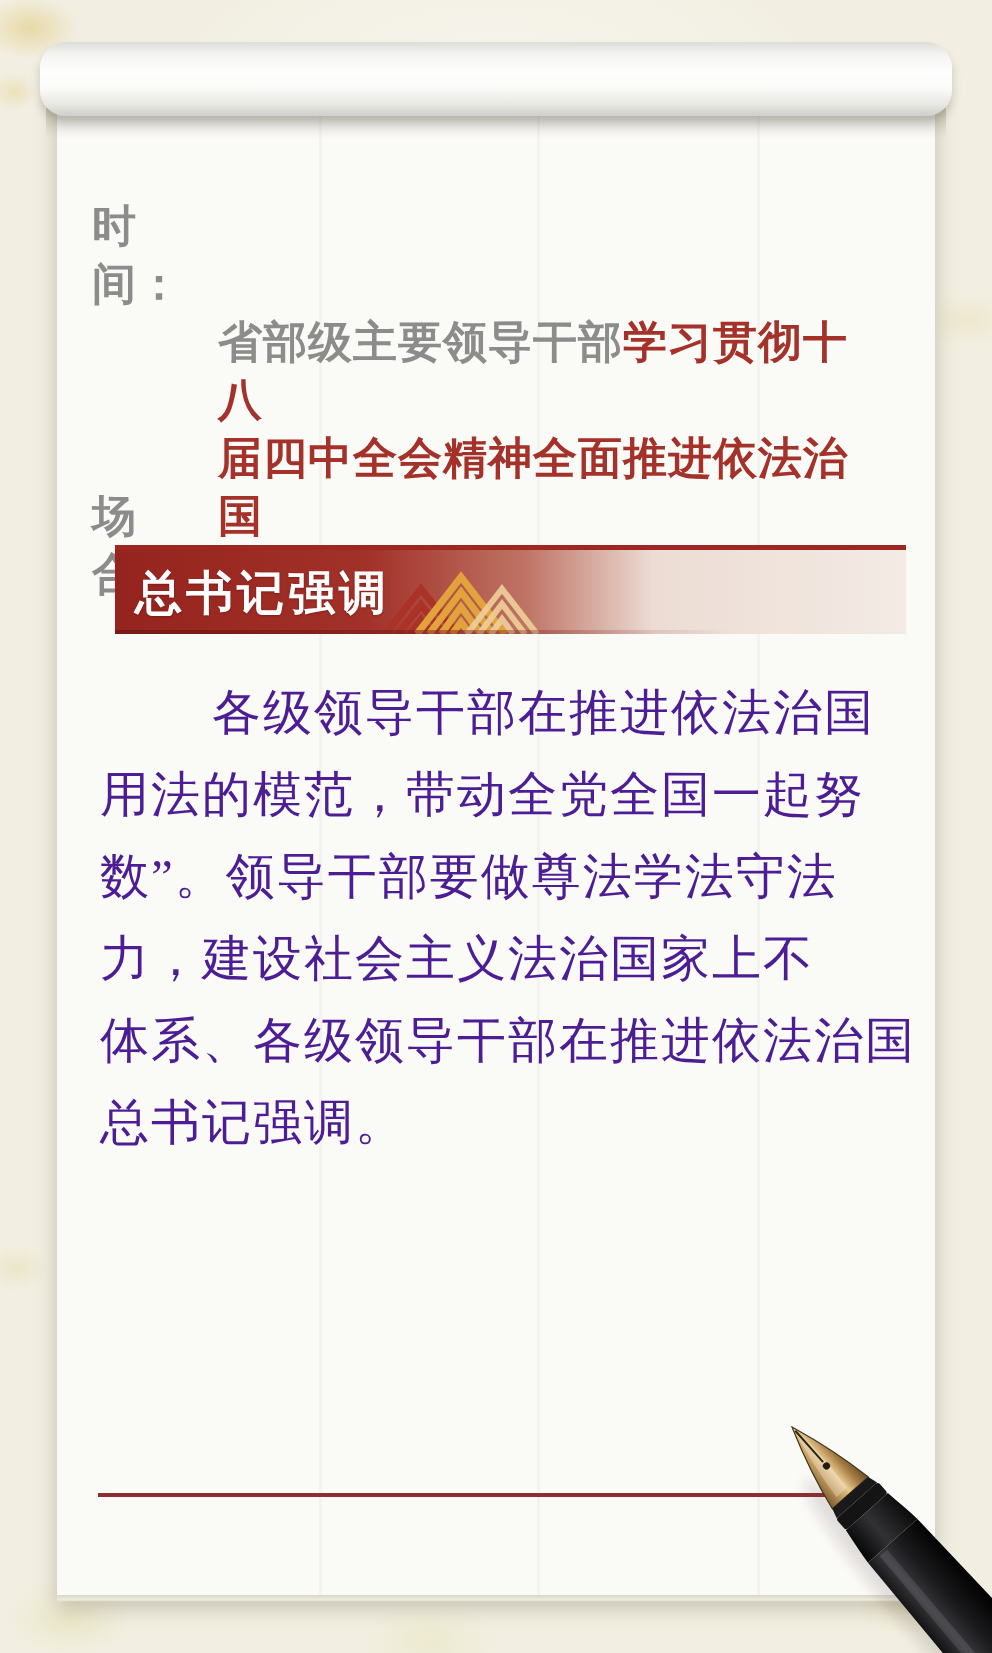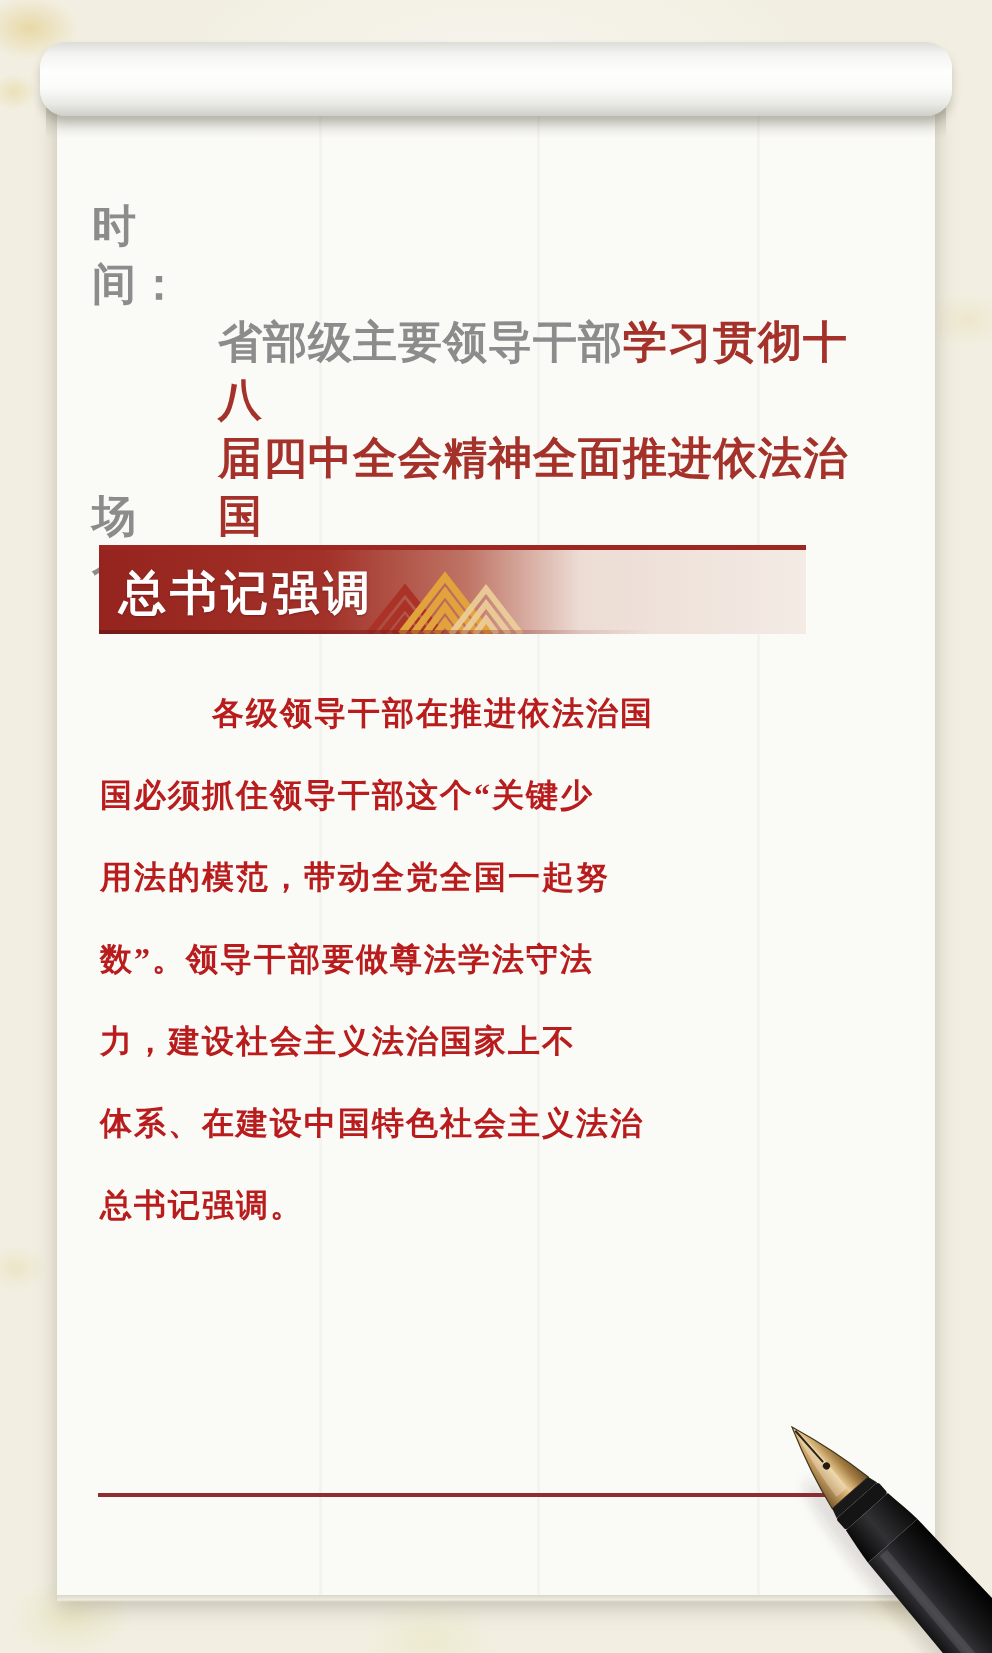--- a/index.html
+++ b/index.html
@@ -49,39 +49,39 @@
   .meta{position:absolute;left:92px;top:198px;width:790px;
     font-weight:bold;font-size:44px;line-height:58px;letter-spacing:1px;color:#8c8c8c;}
   .meta-row{display:flex;align-items:flex-end;}
   .meta-label{flex:0 0 126px;}
   .meta-value{flex:1;}
   .red{color:#a5322a;}
   .gray{color:#8c8c8c;font-family:Liberation Serif, serif;}
 
   
   .bar{
-    position:absolute;left:99px;top:545px;width:707px;height:84px;
+    position:absolute;left:115px;top:545px;width:791px;height:84px;
     border-top:5px solid #9f2722;box-sizing:content-box;
     background:linear-gradient(90deg,#96241e 0%,#a23129 32%,#bf7465 52%,#ecdcd4 68%,#f3ebe4 100%);
   }
   .bar-bottom{
     position:absolute;left:0;bottom:0;width:100%;height:4px;
     background:linear-gradient(90deg,#771a15,rgba(119,26,21,0) 78%);
   }
   .bar-title{
     position:absolute;left:20px;top:12px;margin:0;
     color:#ffffff;font-size:47px;font-weight:bold;letter-spacing:4px;
     text-shadow:0 1px 2px rgba(90,20,15,.5);
   }
   .mountains{position:absolute;left:268px;bottom:0;}
 
   
   .quote{
     position:absolute;left:100px;top:672px;width:762px;
-    color:#b91c1c;font-weight:bold;font-size:32px;line-height:82px;letter-spacing:2px;
+    color:#4c1d95;font-weight:normal;font-size:49px;line-height:82px;letter-spacing:2px;
   }
   .quote-line{white-space:nowrap;}
   .quote-line.first{padding-left:112px;}
 
   
   .rule{position:absolute;left:98px;top:1493px;width:745px;height:4px;background:#8e2e33;}
 
   
   .pen{position:absolute;right:0;bottom:0;width:330px;height:340px;}
 </style>
@@ -129,25 +129,24 @@
           <path d="M96,76 L119,46 L142,76"></path>
           <path d="M108,76 L119,61 L130,76"></path>
         </g>
       </g>
     </svg>
     <div class="bar-bottom"></div>
   </div>
 
   <div class="quote">
     <div class="quote-line first">各级领导干部在推进依法治国</div>
-    <div class="quote-line">国必须抓住领导干部这个“关键少</div>
     <div class="quote-line">用法的模范，带动全党全国一起努</div>
     <div class="quote-line">数”。领导干部要做尊法学法守法</div>
     <div class="quote-line">力，建设社会主义法治国家上不</div>
-    <div class="quote-line">体系、在建设中国特色社会主义法治</div>
+    <div class="quote-line">体系、各级领导干部在推进依法治国</div>
     <div class="quote-line">总书记强调。</div>
   </div>
 
   <div class="rule"></div>
 
   <svg class="pen" width="330" height="340" viewBox="0 0 330 340">
     <defs>
       <linearGradient id="nibG" gradientUnits="userSpaceOnUse" x1="-26" y1="0" x2="26" y2="0">
         <stop offset="0" stop-color="#6e5126"></stop>
           <stop offset="0.35" stop-color="#c9a164"></stop>

